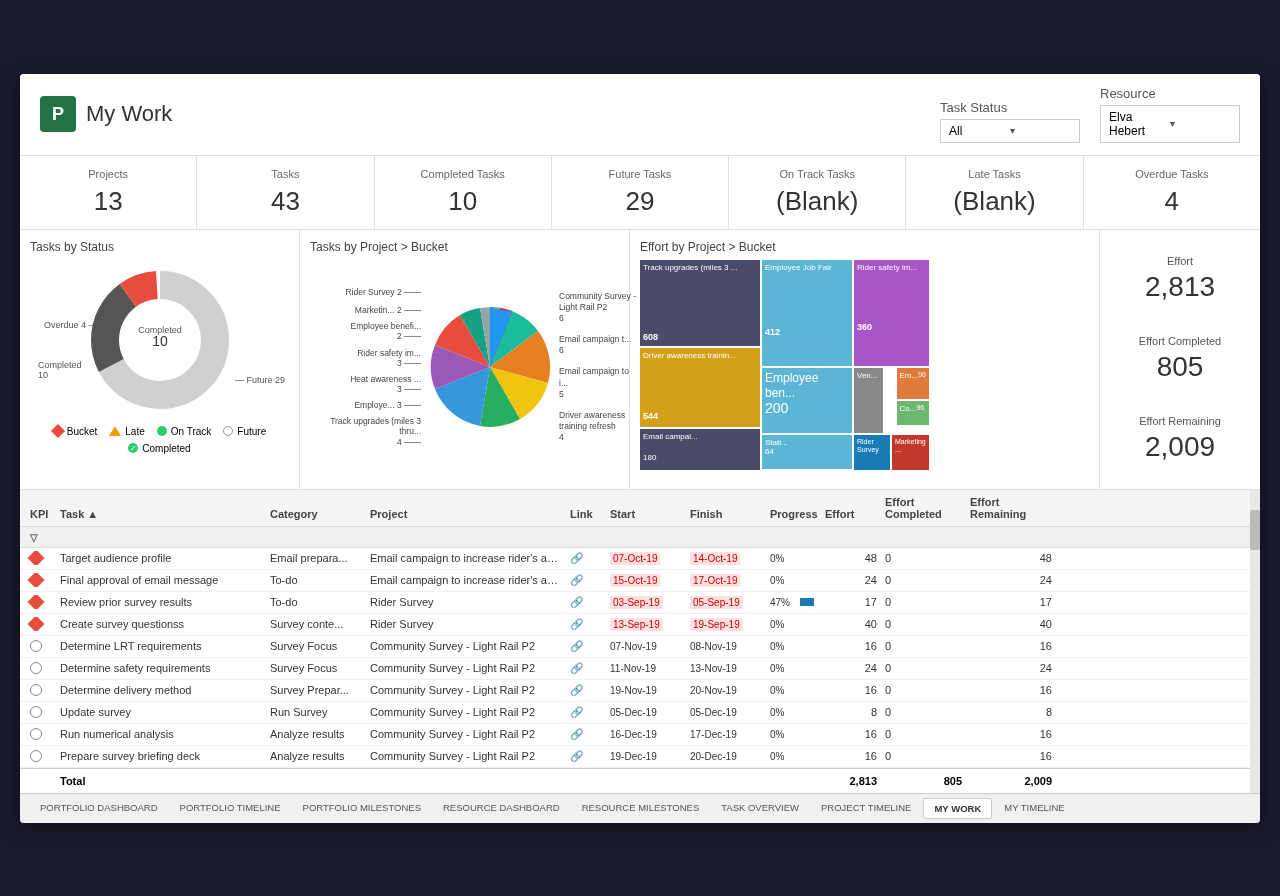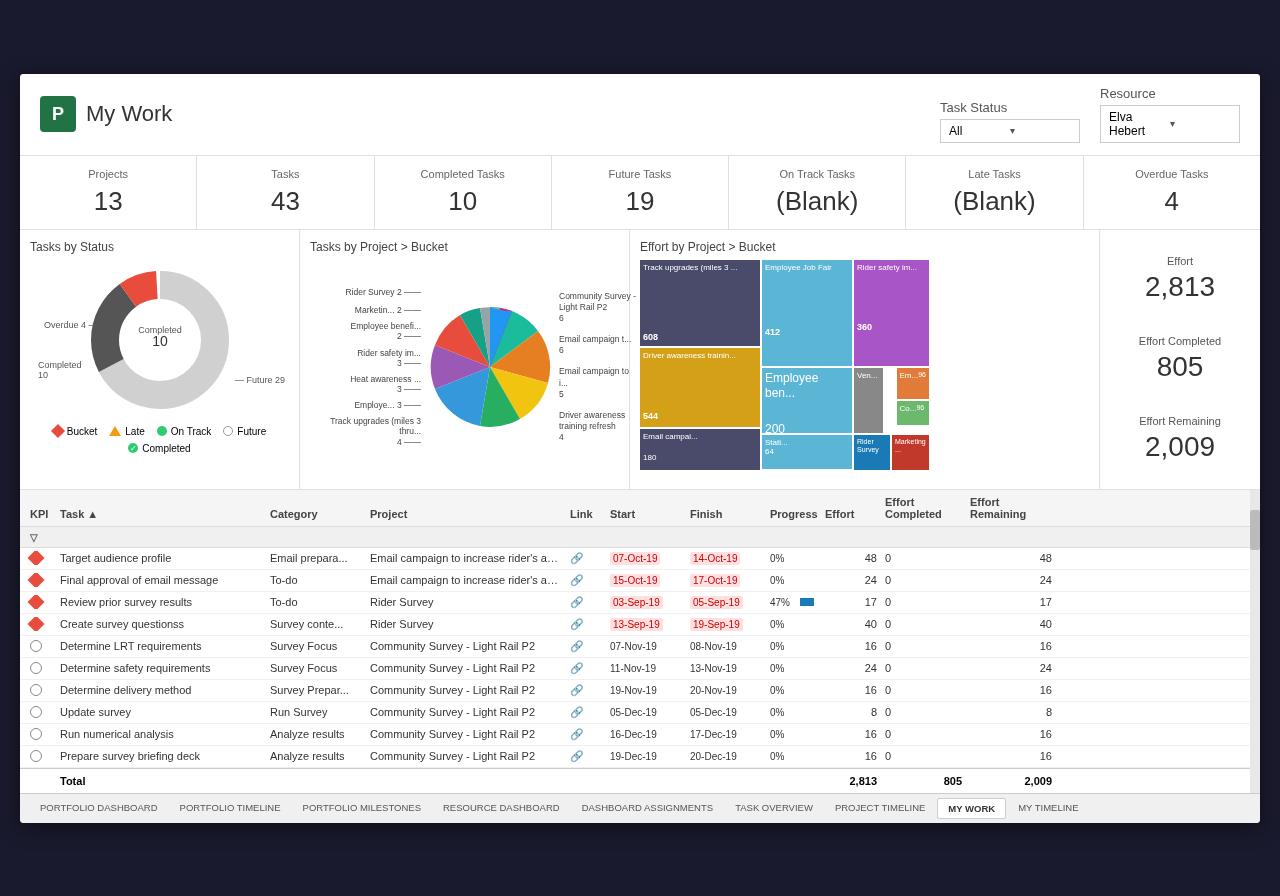--- a/index.html
+++ b/index.html
@@ -103,21 +103,21 @@
       <div class="kpi-card">
         <div class="kpi-label">Tasks</div>
         <div class="kpi-value">43</div>
       </div>
       <div class="kpi-card">
         <div class="kpi-label">Completed Tasks</div>
         <div class="kpi-value">10</div>
       </div>
       <div class="kpi-card">
         <div class="kpi-label">Future Tasks</div>
-        <div class="kpi-value">19</div>
+        <div class="kpi-value">29</div>
       </div>
       <div class="kpi-card">
         <div class="kpi-label">On Track Tasks</div>
         <div class="kpi-value">(Blank)</div>
       </div>
       <div class="kpi-card">
         <div class="kpi-label">Late Tasks</div>
         <div class="kpi-value">(Blank)</div>
       </div>
       <div class="kpi-card">
@@ -259,21 +259,21 @@
         <div style="display:flex;flex-direction:column;gap:2px;width:90px;flex-shrink:0;">
           <div class="treemap-cell" style="background:#5bb5d5;height:108px;width:90px;">
             <div>
                 <div style="font-size:8px;">Employee Job Fair</div>
                 <div style="font-size:9px;font-weight:bold;margin-top:55px;">412</div>
               </div>
           </div>
           <div class="treemap-cell" style="background:#5bb5d5;height:65px;width:90px;">
             <div>
                 <div style="font-size:12px;">Employee ben...</div>
-                <div style="font-size:12px;margin-top:22px;">200</div>
+                <div style="font-size:14px;">200</div>
               </div>
           </div>
           <div class="treemap-cell" style="background:#5bb5d5;height:35px;width:90px;">
             <div style="font-size:8px;">Stati...<br><span style="font-size:8px;">64</span></div>
           </div>
         </div>
 
         <div style="display:flex;flex-direction:column;gap:2px;width:75px;flex-shrink:0;">
           <div class="treemap-cell" style="background:#a855c8;height:108px;width:75px;">
             <div>
@@ -531,20 +531,20 @@
     <div style="position:absolute;right:0;top:0;bottom:0;width:10px;background:#e8e8e8;display:flex;flex-direction:column;">
       <div style="background:#bbb;width:10px;height:40px;margin-top:20px;border-radius:2px;"></div>
     </div>
   </div>
 
   <div class="bottom-tabs" id="bottom-tabs">
       <div class="bottom-tab">PORTFOLIO DASHBOARD</div>
       <div class="bottom-tab">PORTFOLIO TIMELINE</div>
       <div class="bottom-tab">PORTFOLIO MILESTONES</div>
       <div class="bottom-tab">RESOURCE DASHBOARD</div>
-      <div class="bottom-tab">DASHBOARD ASSIGNMENTS</div>
+      <div class="bottom-tab">RESOURCE MILESTONES</div>
       <div class="bottom-tab">TASK OVERVIEW</div>
       <div class="bottom-tab">PROJECT TIMELINE</div>
       <div class="bottom-tab active">MY WORK</div>
       <div class="bottom-tab">MY TIMELINE</div>
     </div>
 
 </div>
 
 </body></html>

